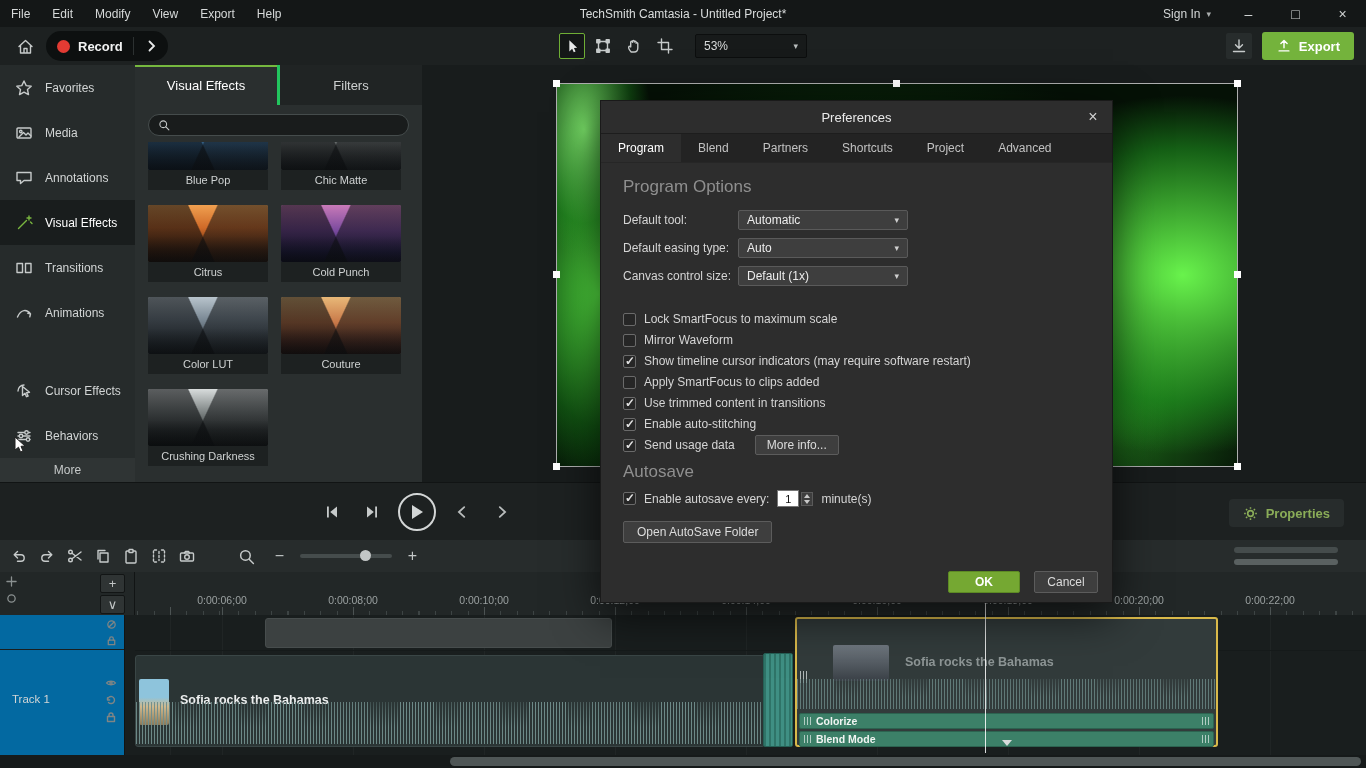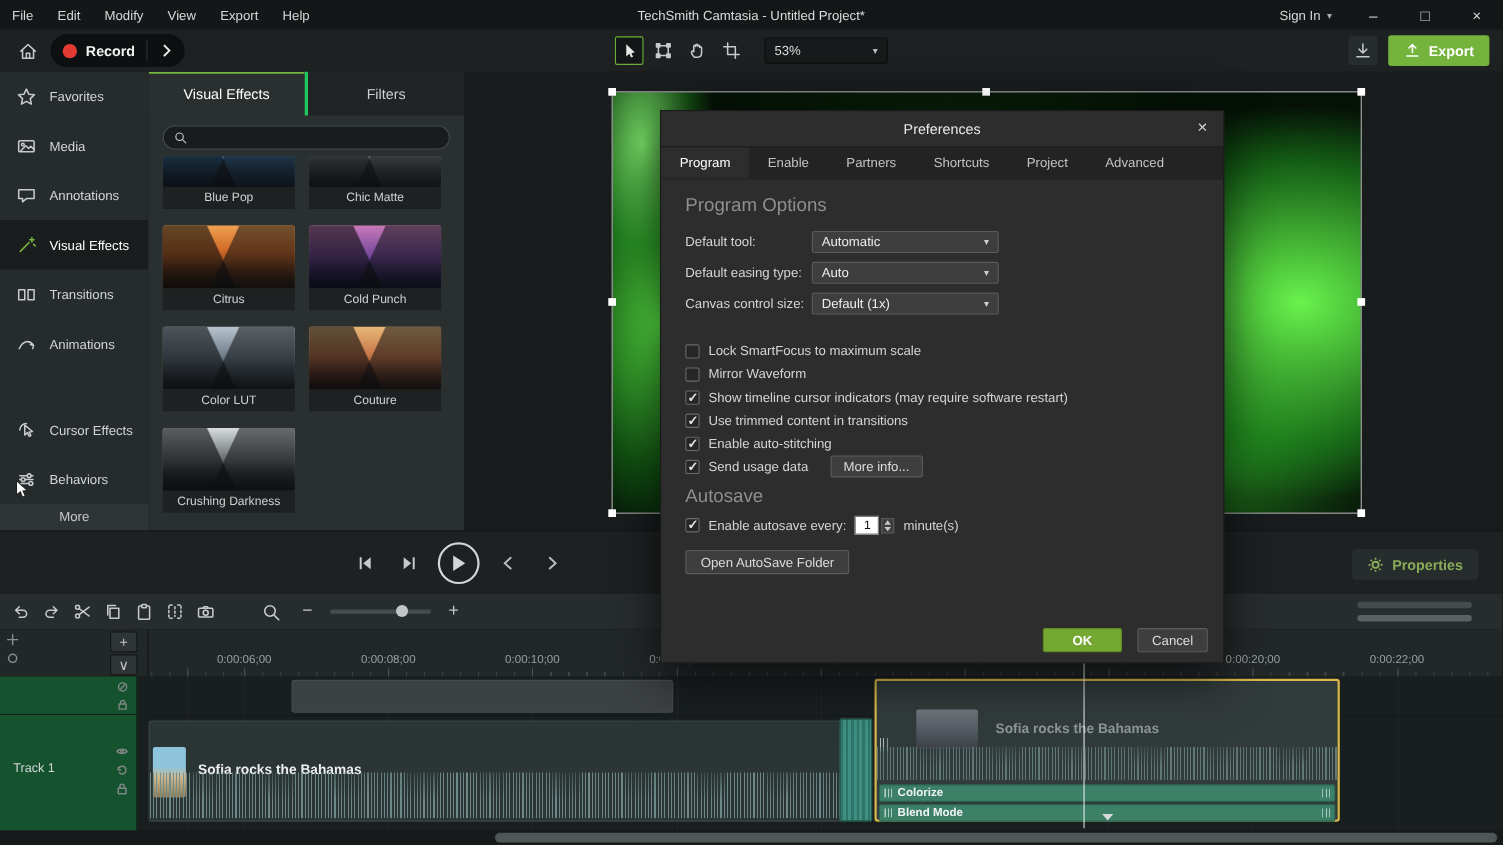--- a/index.html
+++ b/index.html
@@ -120,21 +120,21 @@
   #gutter-icons { position:absolute; left:6px; top:4px; display:flex; flex-direction:column; gap:6px; color:#8a9090; }
   #ruler { position:absolute; top:572px; left:135px; right:0; height:43px; background:#222727; }
   .tick-label { position:absolute; bottom:9px; transform:translateX(-50%); font-size:10.5px; color:#9aa0a0; white-space:nowrap; }
   #ticks-minor { position:absolute; left:0; right:0; bottom:0; height:4px;
     background:repeating-linear-gradient(90deg,#3d4444 0 1px,transparent 1px 16.375px); background-position:87px 0; }
   #ticks-major { position:absolute; left:0; right:0; bottom:0; height:8px;
     background:repeating-linear-gradient(90deg,#4c5353 0 1px,transparent 1px 131px); background-position:87px 0; }
 
   
   #tracks { position:absolute; top:615px; left:0; right:0; height:140px; background:#191e1e; }
-  #track-header { position:absolute; left:0; top:0; width:125px; height:100%; background:#14532d; border-right:1px solid #111414; }
+  #track-header { position:absolute; left:0; top:0; width:125px; height:100%; background:#0369a1; border-right:1px solid #111414; }
   #track-header .hdr-upper { position:absolute; top:0; left:0; right:0; height:35px; border-bottom:1px solid #1a1f1f; }
   #track1-label { position:absolute; left:12px; top:78px; color:#d2d5d5; font-size:11.5px; }
   .hdr-icons { position:absolute; right:7px; display:flex; flex-direction:column; gap:5px; align-items:center; }
   #lanes { position:absolute; left:135px; top:0; right:0; height:100%;
     background-image:repeating-linear-gradient(90deg, rgba(255,255,255,.03) 0 1px, transparent 1px 131px);
     background-position:87px 0; }
   #lane-divider { position:absolute; left:0; right:0; top:35px; height:1px; background:#151a1a; }
   #clip-upper { position:absolute; left:130px; top:3px; width:347px; height:30px; background:#3c4141;
     border:1px solid #474d4d; border-radius:3px; }
   #clip-main { position:absolute; left:0; top:40px; width:630px; height:92px; background:#2b3535;
@@ -612,21 +612,21 @@
     <div id="bottom-thumb"></div>
   </div>
 
   <div id="prefs">
     <div id="prefs-title">
       <span>Preferences</span>
       <span id="prefs-close">×</span>
     </div>
     <div id="prefs-tabs">
       <div class="pref-tab active">Program</div>
-      <div class="pref-tab">Enable</div>
+      <div class="pref-tab">Blend</div>
       <div class="pref-tab">Partners</div>
       <div class="pref-tab">Shortcuts</div>
       <div class="pref-tab">Project</div>
       <div class="pref-tab">Advanced</div>
     </div>
     <div id="prefs-body">
       <div class="section-h">Program Options</div>
 
       <div class="form-row">
         <span class="flabel">Default tool:</span>
@@ -655,20 +655,24 @@
           <span class="cb"></span>
           <span>Lock SmartFocus to maximum scale</span>
         </div>
         <div class="cb-row">
           <span class="cb"></span>
           <span>Mirror Waveform</span>
         </div>
         <div class="cb-row">
           <span class="cb checked"></span>
           <span>Show timeline cursor indicators (may require software restart)</span>
+        </div>
+        <div class="cb-row">
+          <span class="cb"></span>
+          <span>Apply SmartFocus to clips added</span>
         </div>
         <div class="cb-row">
           <span class="cb checked"></span>
           <span>Use trimmed content in transitions</span>
         </div>
         <div class="cb-row">
           <span class="cb checked"></span>
           <span>Enable auto-stitching</span>
         </div>
         <div class="cb-row">

